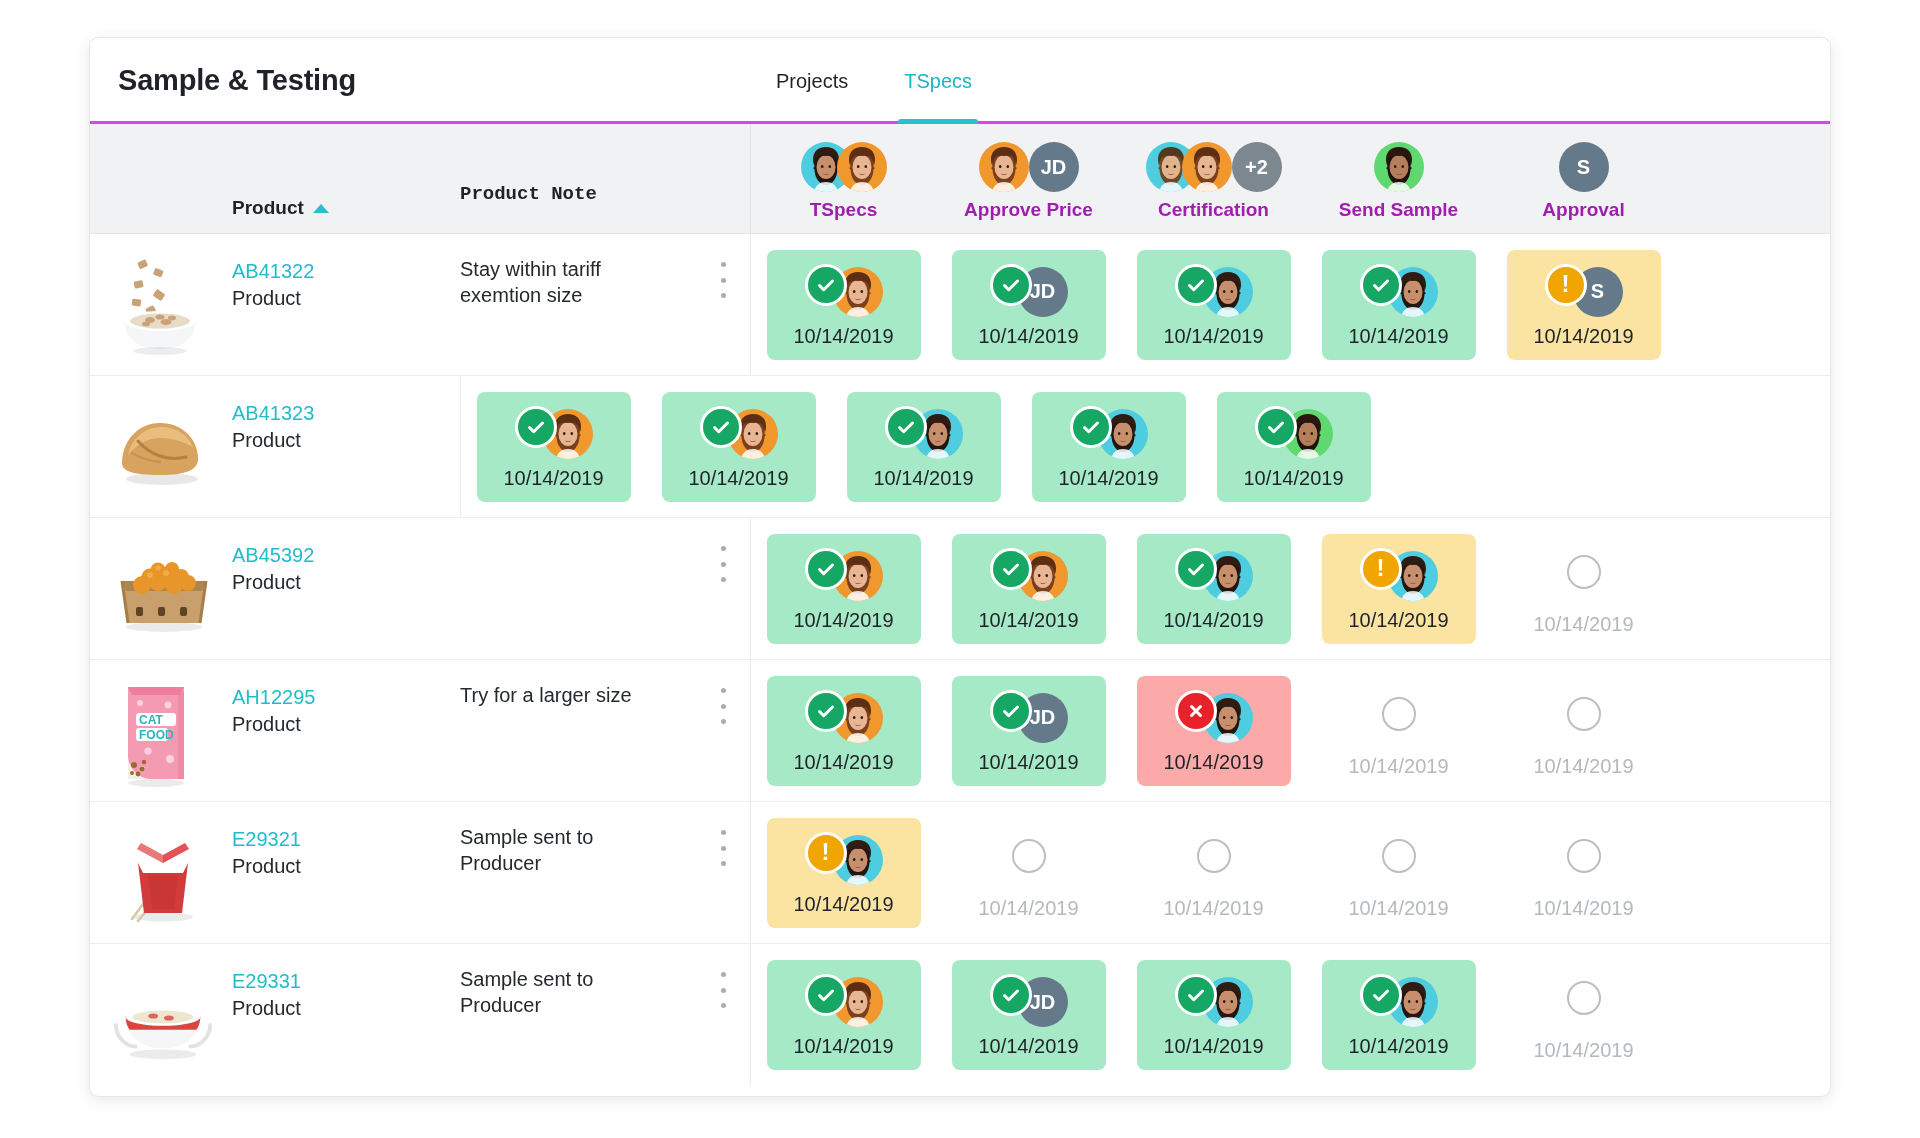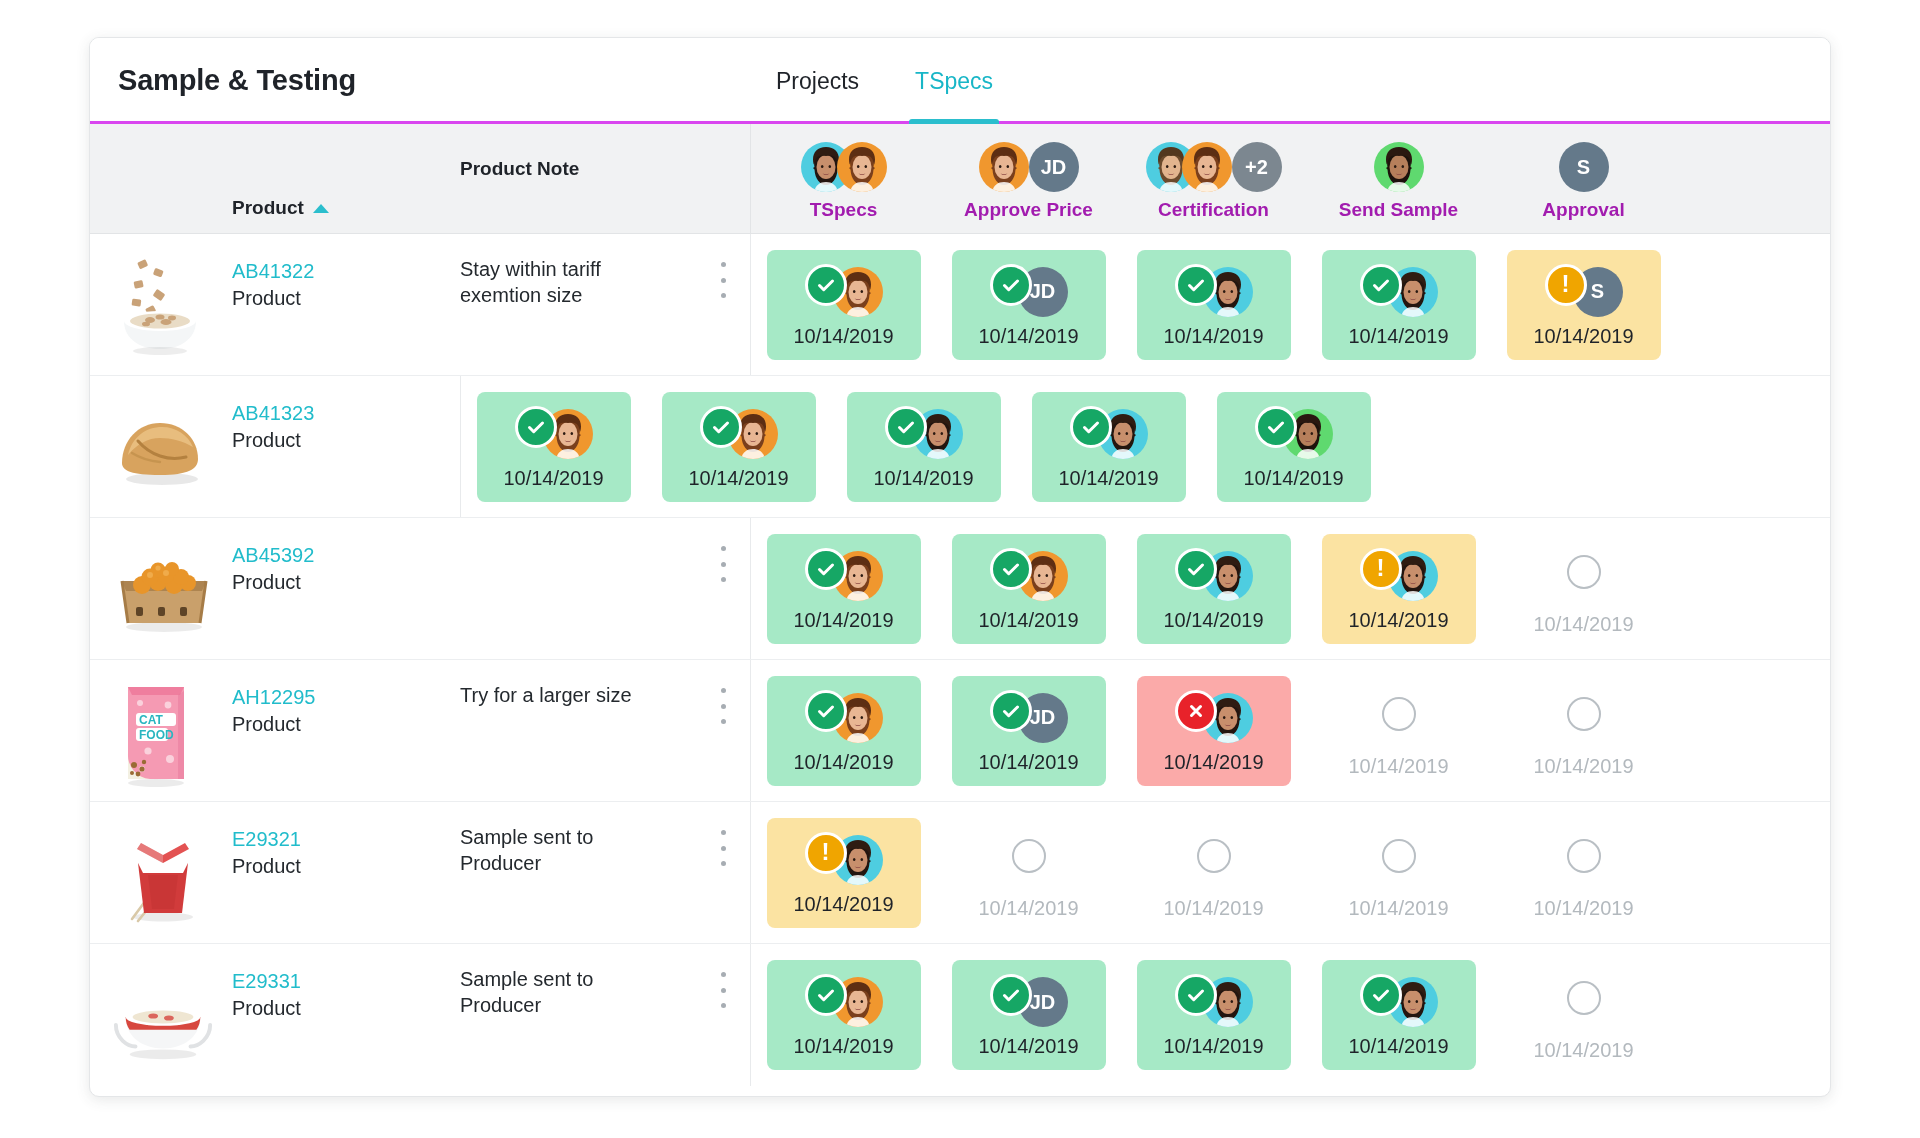--- a/index.html
+++ b/index.html
@@ -59,21 +59,21 @@
     display: flex;
     align-items: center;
     gap: 0px;
   }
   .tab {
     position: relative;
     height: 86px;
     display: flex;
     align-items: center;
     padding: 0 28px;
-    font-size: 23px;
+    font-size: 20px;
     color: #1f2329;
     cursor: pointer;
     white-space: nowrap;
   }
   .tab.active { color: #18b6c7; }
   .tab.active::after {
     content: "";
     position: absolute;
     left: 22px; right: 22px;
     bottom: 0;
@@ -92,22 +92,23 @@
   .ch-product {
     width: 370px;
     display: flex;
     align-items: flex-end;
     padding-bottom: 14px;
     padding-left: 142px;
   }
   .ch-note {
     width: 290px;
     display: flex;
-    align-items: center;
-    padding-bottom: 20px;
+    align-items: flex-end;
+    padding-bottom: 28px;
+    font-family: Liberation Mono, monospace;
   }
   .ch-label {
     font-size: 19px;
     font-weight: 700;
     color: #1f2329;
     display: flex;
     align-items: center;
     gap: 9px;
   }
   .sort-caret {

